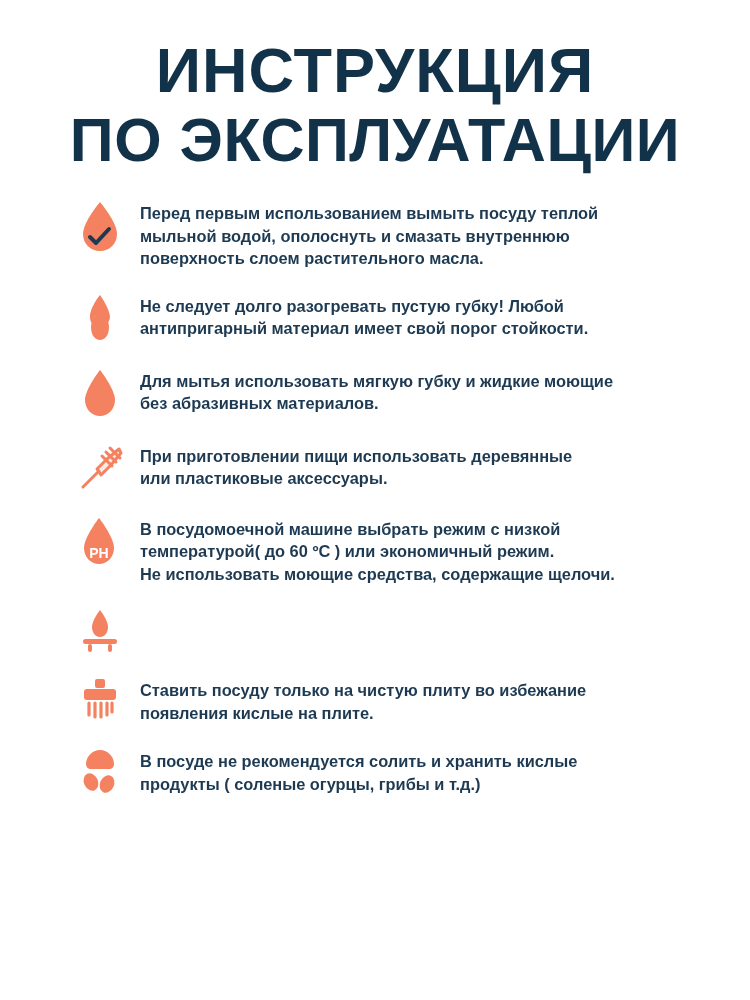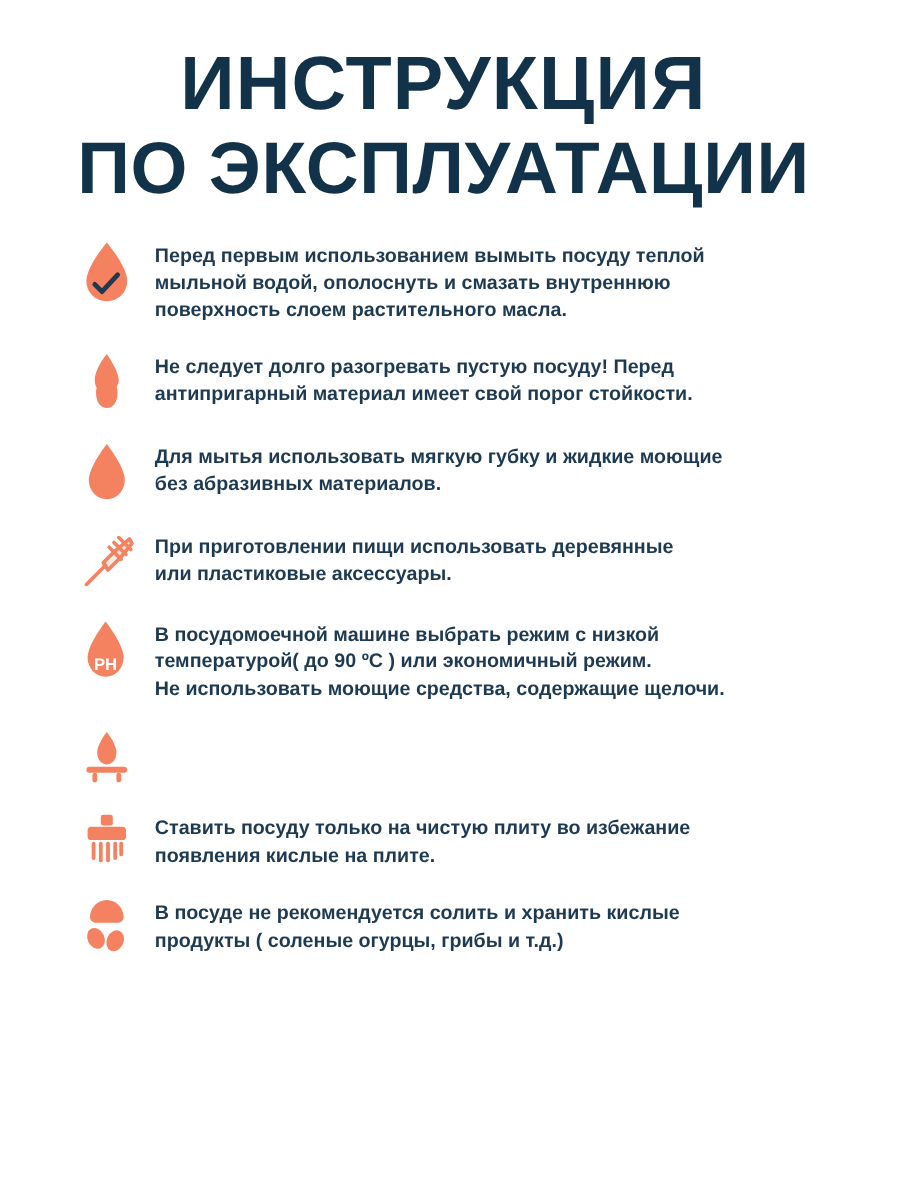--- a/index.html
+++ b/index.html
@@ -12,21 +12,21 @@
     background: #ffffff;
     font-family: "Liberation Sans", sans-serif;
     color: #123249;
     overflow: hidden;
   }
   .page {
     position: relative;
     width: 750px;
     height: 1000px;
     box-sizing: border-box;
-    padding: 38px 30px 20px 19px;
+    padding: 38px 30px 20px 30px;
   }
   .title-block {
     text-align: center;
     margin-bottom: 26px;
   }
   .title-line1 {
     font-size: 63px;
     font-weight: bold;
     letter-spacing: 1px;
     line-height: 1.02;
@@ -96,21 +96,21 @@
 поверхность слоем растительного масла.</div>
     </div>
 
     <div class="item">
       <div class="icon-cell">
         <svg width="40" height="52" viewBox="0 0 40 52">
           <path d="M20 2 C20 2 10 14 10 24 C10 27 11 30 13 32 C12 27 15 22 19 19 C18 25 23 27 26 32 C28 30 30 27 30 24 C30 16 20 2 20 2 Z" fill="#f4815f"></path>
           <path d="M20 16 C20 16 11 26 11 34 C11 42 15 47 20 47 C25 47 29 42 29 34 C29 26 20 16 20 16 Z" fill="#f4815f"></path>
         </svg>
       </div>
-      <div class="text-cell">Не следует долго разогревать пустую посуду! Перед
+      <div class="text-cell">Не следует долго разогревать пустую губку! Любой
 антипригарный материал имеет свой порог стойкости.</div>
     </div>
 
     <div class="item">
       <div class="icon-cell">
         <svg width="40" height="52" viewBox="0 0 40 52">
           <path d="M20 2 C20 2 5 21 5 32 C5 41 11.7 48 20 48 C28.3 48 35 41 35 32 C35 21 20 2 20 2 Z" fill="#f4815f"></path>
         </svg>
       </div>
       <div class="text-cell">Для мытья использовать мягкую губку и жидкие моющие
@@ -134,21 +134,21 @@
     </div>
 
     <div class="item">
       <div class="icon-cell">
         <svg width="44" height="56" viewBox="0 0 44 56">
           <path d="M21 2 C21 2 6 21 6 32 C6 41 12.7 48 21 48 C29.3 48 36 41 36 32 C36 21 21 2 21 2 Z" fill="#f4815f"></path>
           <text x="21" y="42" text-anchor="middle" font-family="Liberation Sans, sans-serif" font-size="14" font-weight="bold" fill="#ffffff">PH</text>
         </svg>
       </div>
       <div class="text-cell">В посудомоечной машине выбрать режим с низкой
-температурой( до 90 ºС ) или экономичный режим.
+температурой( до 60 ºС ) или экономичный режим.
 Не использовать моющие средства, содержащие щелочи.</div>
     </div>
 
     <div class="item">
       <div class="icon-cell">
         <svg width="50" height="46" viewBox="0 0 50 46">
           <path d="M25 2 C25 2 17 12 17 19 C17 25 20.6 29 25 29 C29.4 29 33 25 33 19 C33 12 25 2 25 2 Z" fill="#f4815f"></path>
           <rect x="8" y="31" width="34" height="5" rx="2.5" fill="#f4815f"></rect>
           <rect x="13" y="36" width="4" height="8" rx="2" fill="#f4815f"></rect>
           <rect x="33" y="36" width="4" height="8" rx="2" fill="#f4815f"></rect>

